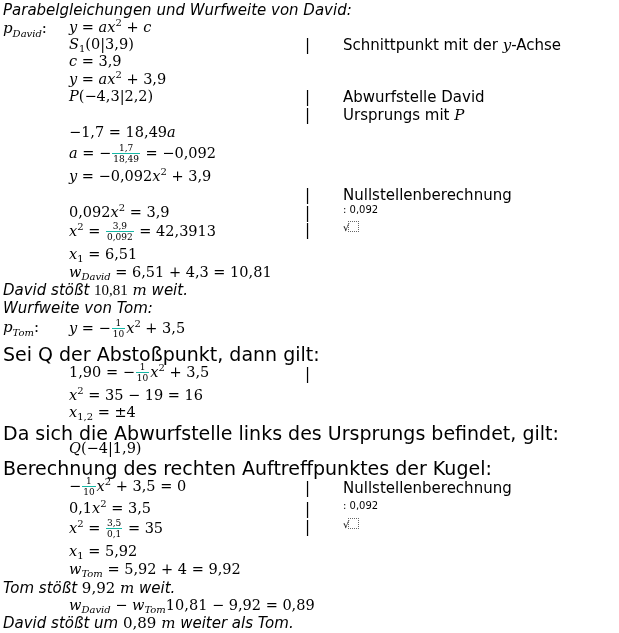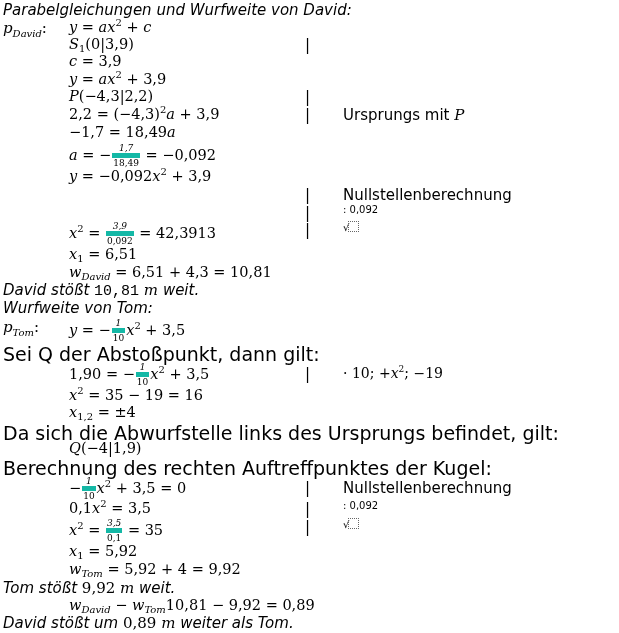--- a/index.html
+++ b/index.html
@@ -13,57 +13,58 @@
     .label { position: absolute; left: 3px; font-family: "DejaVu Serif", serif; font-style: italic; font-size: 15px; text-align: right; }
     .label sub { font-size: 10px; }
     .math { position: absolute; left: 69px; font-family: "DejaVu Serif", serif; font-size: 14.5px; }
     .math i { font-style: italic; }
     .math sup { font-size: 10px; vertical-align: 6px; line-height: 0; }
     .math sub { font-size: 10px; vertical-align: -3px; line-height: 0; }
     .bar { position: absolute; left: 305px; font-size: 15px; }
     .comment { position: absolute; left: 343px; font-size: 15px; }
     .comment-small { position: absolute; left: 343px; font-size: 10px; }
     .frac { display: inline-block; vertical-align: middle; text-align: center; font-size: 9px; line-height: 10px; margin: 0 1px; }
-    .frac .num { display: block; border-bottom: 5px solid #14b8a6; padding: 0 1px; font-style: italic; }
+    .frac .num { display: block; border-bottom: 1px solid #14b8a6; padding: 0 1px; }
     .frac .den { display: block; padding: 0 1px; }
     .sqrt-box { display: inline-block; width: 9px; height: 9px; border: 1px dotted #666; vertical-align: -1px; margin-left: -1px; }
     .mi { font-family: "DejaVu Serif", serif; font-style: italic; }
   </style>
 </head>
 <body>
 
 <div class="row" style="top:1px">
   <span class="heading">Parabelgleichungen und Wurfweite von David:</span>
 </div>
 
 <div class="row" style="top:19px">
   <span class="label"><span>p</span><sub>David</sub><span style="font-style:normal">:</span></span>
   <span class="math"><i>y</i> = <i>ax</i><sup>2</sup> + <i>c</i></span>
 </div>
 
 <div class="row" style="top:36px">
   <span class="math"><i>S</i><sub>1</sub>(0|3,9)</span>
   <span class="bar">|</span>
+  <span class="comment"><span>Schnittpunkt mit der</span> <span class="mi">y</span><span>-Achse</span></span>
 </div>
 
 <div class="row" style="top:53px">
   <span class="math"><i>c</i> = 3,9</span>
 </div>
 
 <div class="row" style="top:71px">
   <span class="math"><i>y</i> = <i>ax</i><sup>2</sup> + 3,9</span>
 </div>
 
 <div class="row" style="top:88px">
   <span class="math"><i>P</i>(−4,3|2,2)</span>
   <span class="bar">|</span>
+  <span class="comment">Abwurfstelle David</span>
 </div>
 
 <div class="row" style="top:106px">
-  <span class="math">2,2 = (−4,3)<sup>2</sup><i>a</i> + 3,9</span>
   <span class="bar">|</span>
   <span class="comment"><span>Ursprungs mit</span> <span class="mi">P</span></span>
 </div>
 
 <div class="row" style="top:124px">
   <span class="math">−1,7 = 18,49<i>a</i></span>
 </div>
 
 <div class="row" style="top:143px; height:24px">
   <span class="math"><i>a</i> = −<span class="frac"><span class="num">1,7</span><span class="den">18,49</span></span> <span>= −0,092</span></span>
@@ -72,59 +73,59 @@
 <div class="row" style="top:168px">
   <span class="math"><i>y</i> = −0,092<i>x</i><sup>2</sup> + 3,9</span>
 </div>
 
 <div class="row" style="top:186px">
   <span class="bar">|</span>
   <span class="comment">Nullstellenberechnung</span>
 </div>
 
 <div class="row" style="top:204px">
+  <span class="math">0,092<i>x</i><sup>2</sup> = 3,9</span>
   <span class="bar">|</span>
   <span class="comment-small">: 0,092</span>
 </div>
 
 <div class="row" style="top:221px; height:24px">
   <span class="math"><i>x</i><sup>2</sup> = <span class="frac"><span class="num">3,9</span><span class="den">0,092</span></span> <span>= 42,3913</span></span>
   <span class="bar">|</span>
   <span class="comment-small"><span>√</span><span class="sqrt-box"></span></span>
 </div>
 
 <div class="row" style="top:246px">
   <span class="math"><i>x</i><sub>1</sub> = 6,51</span>
 </div>
 
 <div class="row" style="top:264px">
   <span class="math"><i>w</i><sub><i>David</i></sub> = 6,51 + 4,3 = 10,81</span>
 </div>
 
 <div class="row" style="top:281px">
-  <span class="heading"><span>David stößt</span> <span style="font-style:normal;font-family:Liberation Mono, monospace">10,81</span> <span class="mi">m</span> <span>weit.</span></span>
+  <span class="heading"><span>David stößt</span> <span style="font-style:normal;font-family:Liberation Serif, serif">10,81</span> <span class="mi">m</span> <span>weit.</span></span>
 </div>
 
 <div class="row" style="top:299px">
   <span class="heading">Wurfweite von Tom:</span>
 </div>
 
 <div class="row" style="top:318px; height:24px">
   <span class="label"><span>p</span><sub>Tom</sub><span style="font-style:normal">:</span></span>
   <span class="math"><i>y</i> = −<span class="frac"><span class="num">1</span><span class="den">10</span></span><i>x</i><sup>2</sup> + 3,5</span>
 </div>
 
 <div class="row" style="top:343px">
   <span class="text">Sei Q der Abstoßpunkt, dann gilt:</span>
 </div>
 
 <div class="row" style="top:362px; height:24px">
   <span class="math">1,90 = −<span class="frac"><span class="num">1</span><span class="den">10</span></span><i>x</i><sup>2</sup> + 3,5</span>
   <span class="bar" style="top:3px">|</span>
-  <span class="comment" style="top:3px;font-family:'DejaVu Serif',serif;font-size:14px">· 10; +<i>x</i><sup style="font-size:9px;vertical-align:6px;line-height:0">2</sup>; −19</span>
 </div>
 
 <div class="row" style="top:387px">
   <span class="math"><i>x</i><sup>2</sup> = 35 − 19 = 16</span>
 </div>
 
 <div class="row" style="top:404px">
   <span class="math"><i>x</i><sub>1,2</sub> = ±4</span>
 </div>
 

